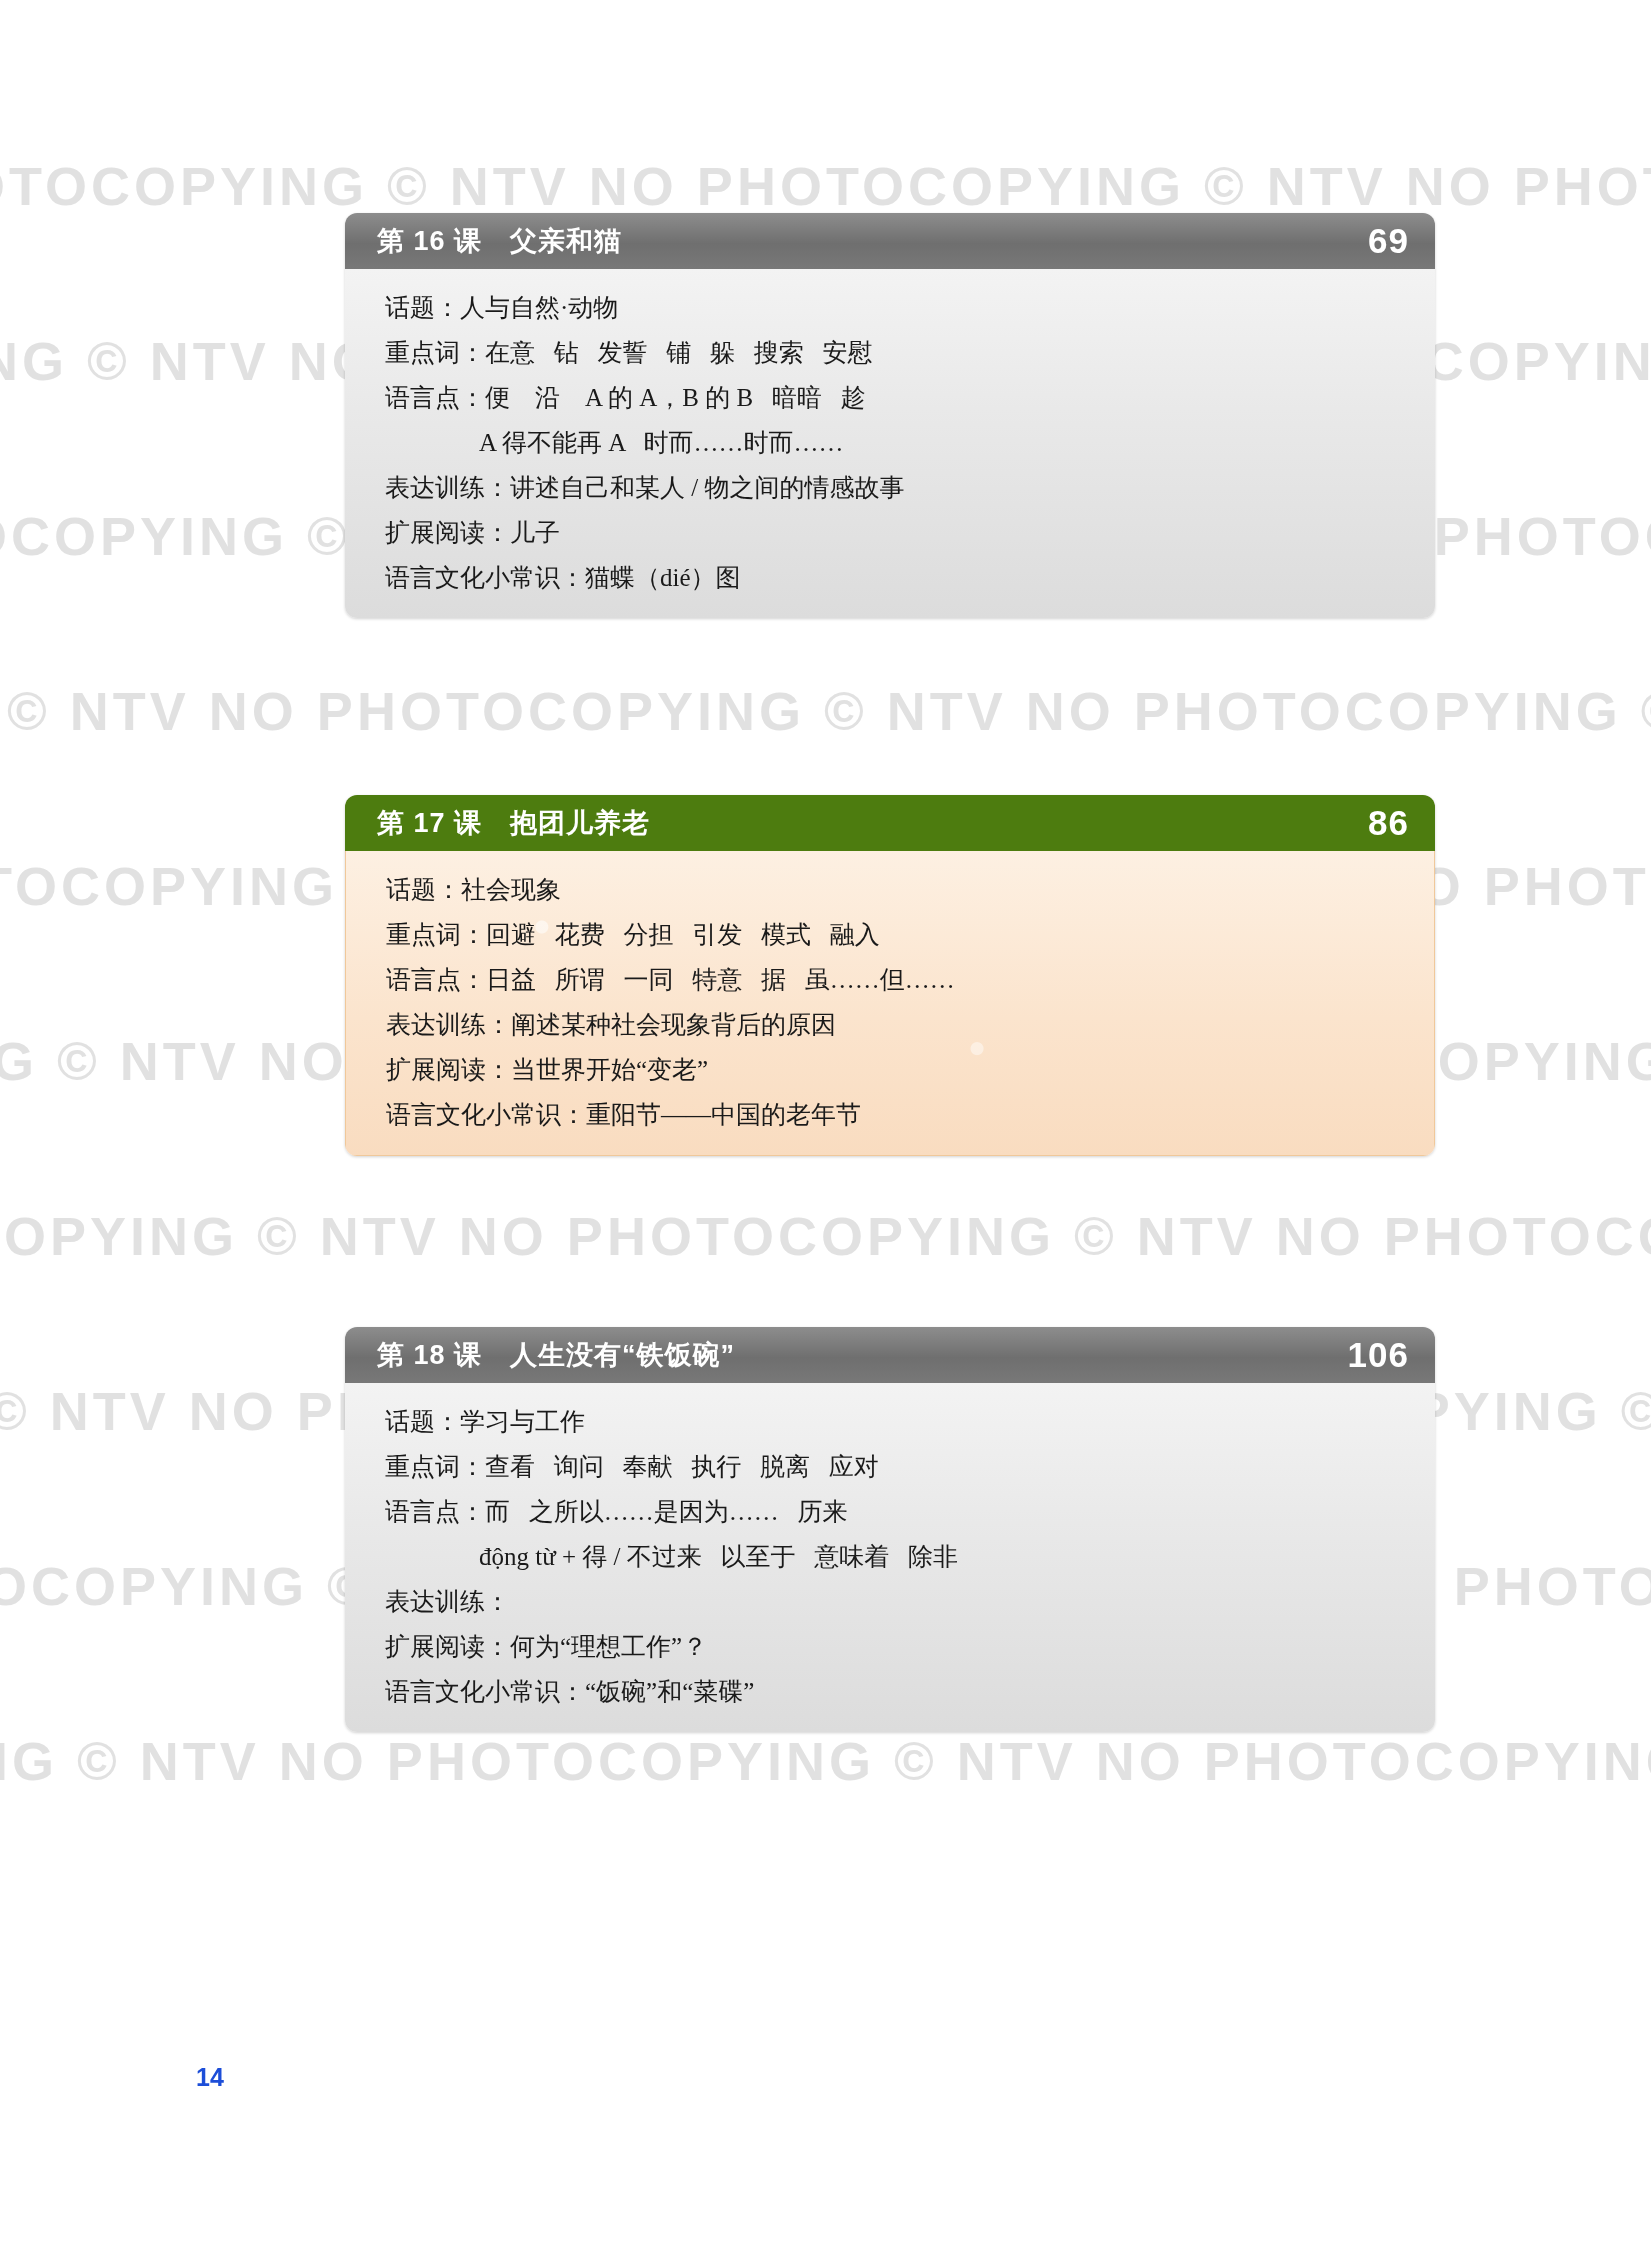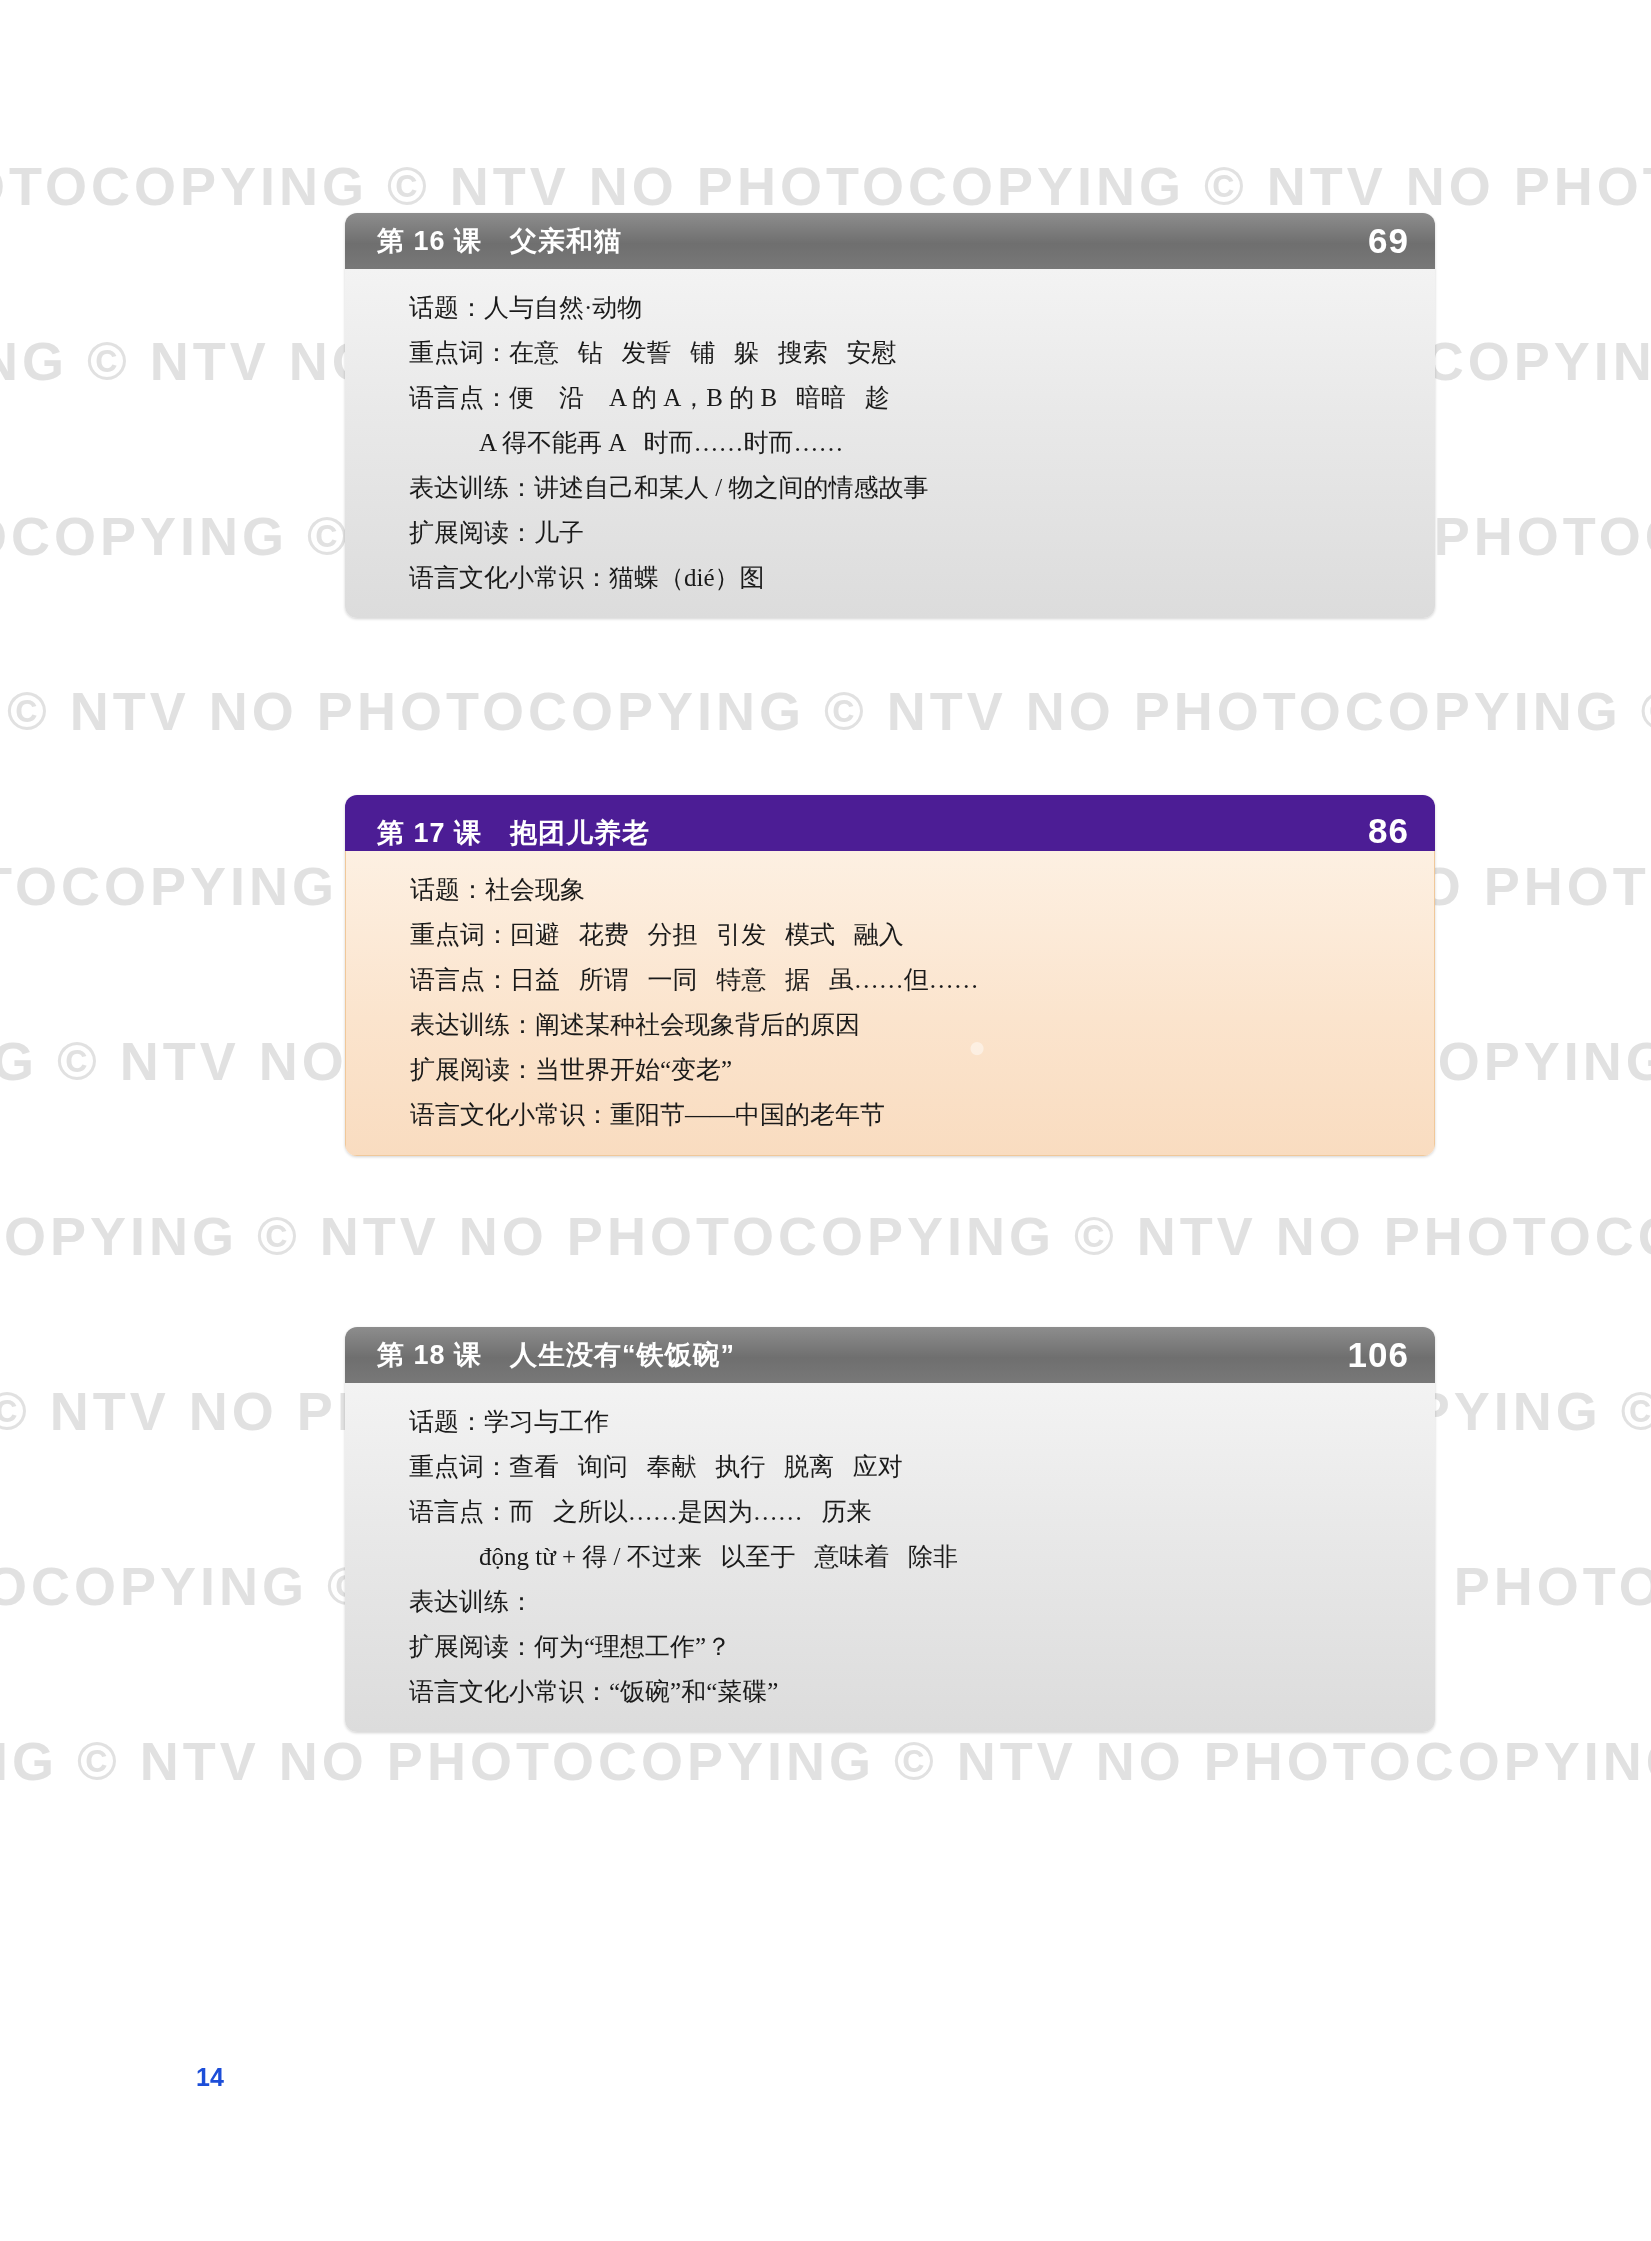--- a/index.html
+++ b/index.html
@@ -71,22 +71,21 @@
   }
   .card-header .page-no {
     flex: 0 0 auto;
     font-size: 35px;
   }
 
   .header-grey {
     background: linear-gradient(to bottom, #8d8d8d 0%, #6f6f6f 55%, #787878 100%);
   }
   .header-orange {
-    background: #4c1d95;
-    align-items: flex-end;
+    background: #4d7c0f;
   }
 
   .card-body {
     padding: 26px 40px 28px 40px;
     font-size: 25px;
     line-height: 1.0;
   }
   .body-grey {
     background: linear-gradient(to bottom, #f3f3f3 0%, #e9e9e9 40%, #dcdcdc 100%);
     color: #1a1a1a;
@@ -98,21 +97,20 @@
       linear-gradient(to bottom, #fdf0e2 0%, #fbe4cd 55%, #f9dcc0 100%);
     color: #1a1a1a;
     border: 1px solid #f0c89a;
     border-top: none;
   }
 
   .row {
     display: flex;
     align-items: baseline;
     margin-bottom: 20px;
-    margin-left: 24px;
   }
   .row:last-child { margin-bottom: 0; align-items: flex-end; }
 
   .label {
     flex: 0 0 auto;
     white-space: nowrap;
   }
   .value {
     flex: 1 1 auto;
     white-space: pre;

